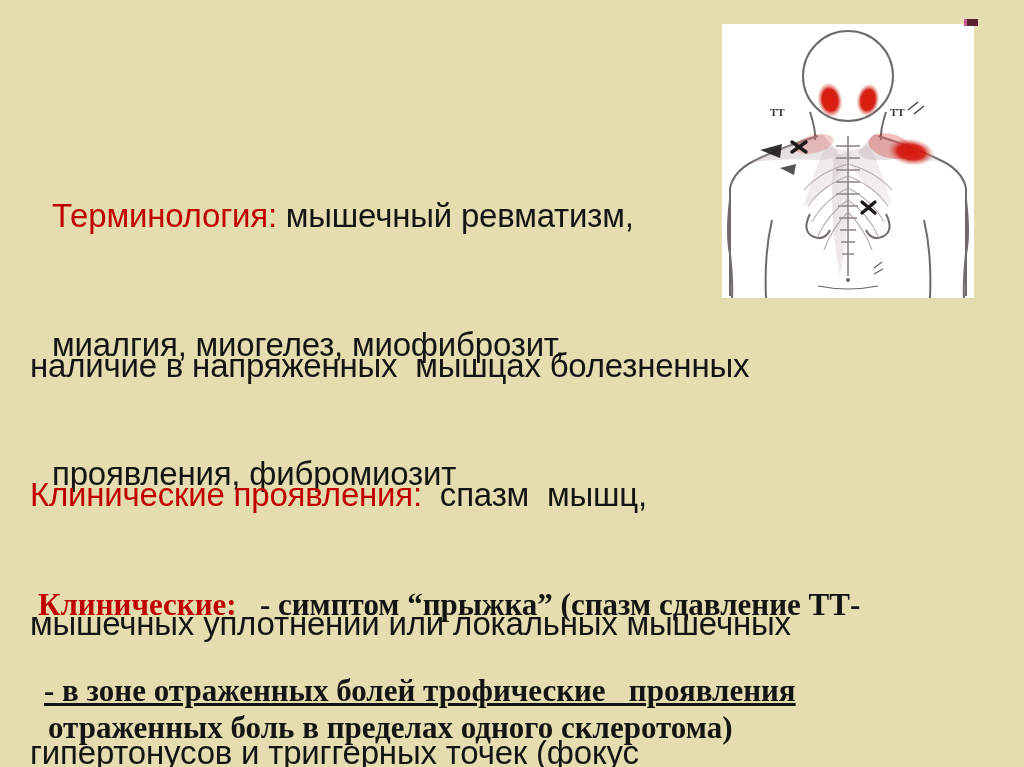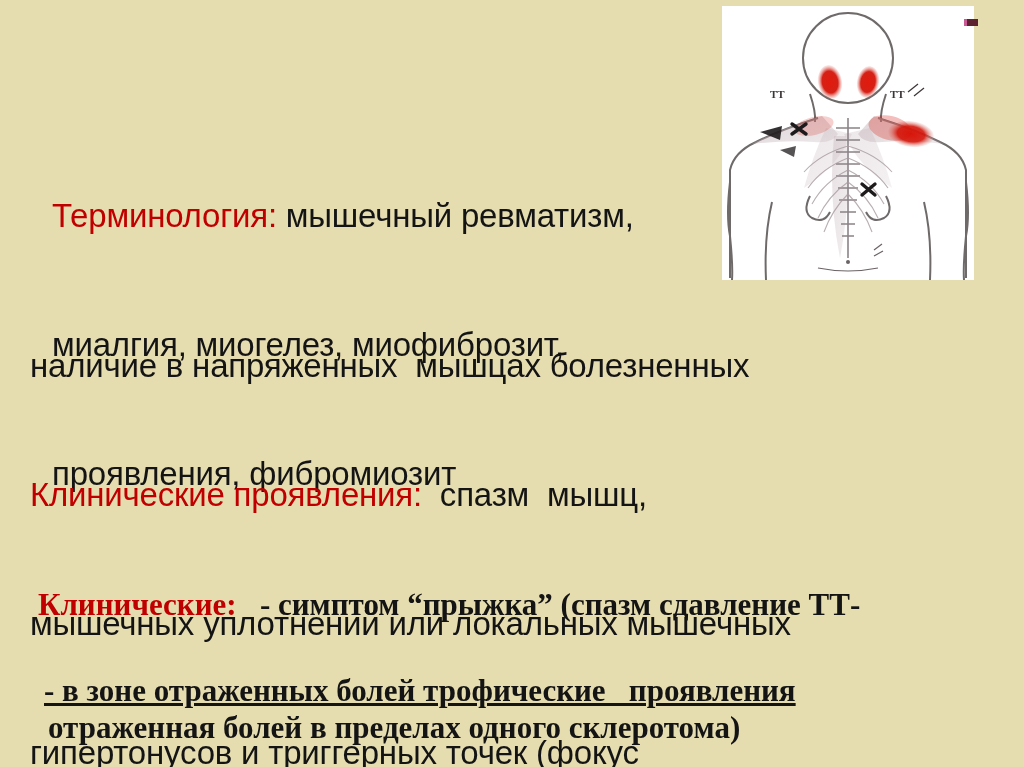--- a/index.html
+++ b/index.html
@@ -76,21 +76,21 @@
     text-decoration: underline;
   }
   .indent-1 {
     padding-left: 10px;
   }
 
   
   #anatomy-figure {
     position: absolute;
     left: 722px;
-    top: 6px;
+    top: 24px;
     width: 252px;
     height: 274px;
     background: #15803d;
     overflow: hidden;
   }
   #anatomy-figure svg {
     display: block;
     width: 100%;
     height: 100%;
   }
@@ -118,21 +118,21 @@
   <div class="block sans-block" id="clinical">
     <span class="line">наличие в напряженных  мышцах болезненных</span>
     <span class="line"><span class="lead">Клинические проявления:</span><span>  спазм  мышц,</span></span>
     <span class="line">мышечных уплотнений или локальных мышечных</span>
     <span class="line">гипертонусов и триггерных точек (фокус</span>
     
   </div>
 
   <div class="block serif-block" id="diagnostics">
     <span class="line"><span class="lead">Клинические:</span><span>   - симптом “прыжка” (спазм сдавление ТТ-</span></span>
-    <span class="line indent-1">отраженная болей в пределах одного склеротома)</span>
+    <span class="line indent-1">отраженных боль в пределах одного склеротома)</span>
   </div>
 
   <div class="block serif-block" id="bullets">
     <span class="bullet-line">- в зоне отраженных болей трофические   проявления</span>
     
     
     
   </div>
 
   <div id="anatomy-figure">

